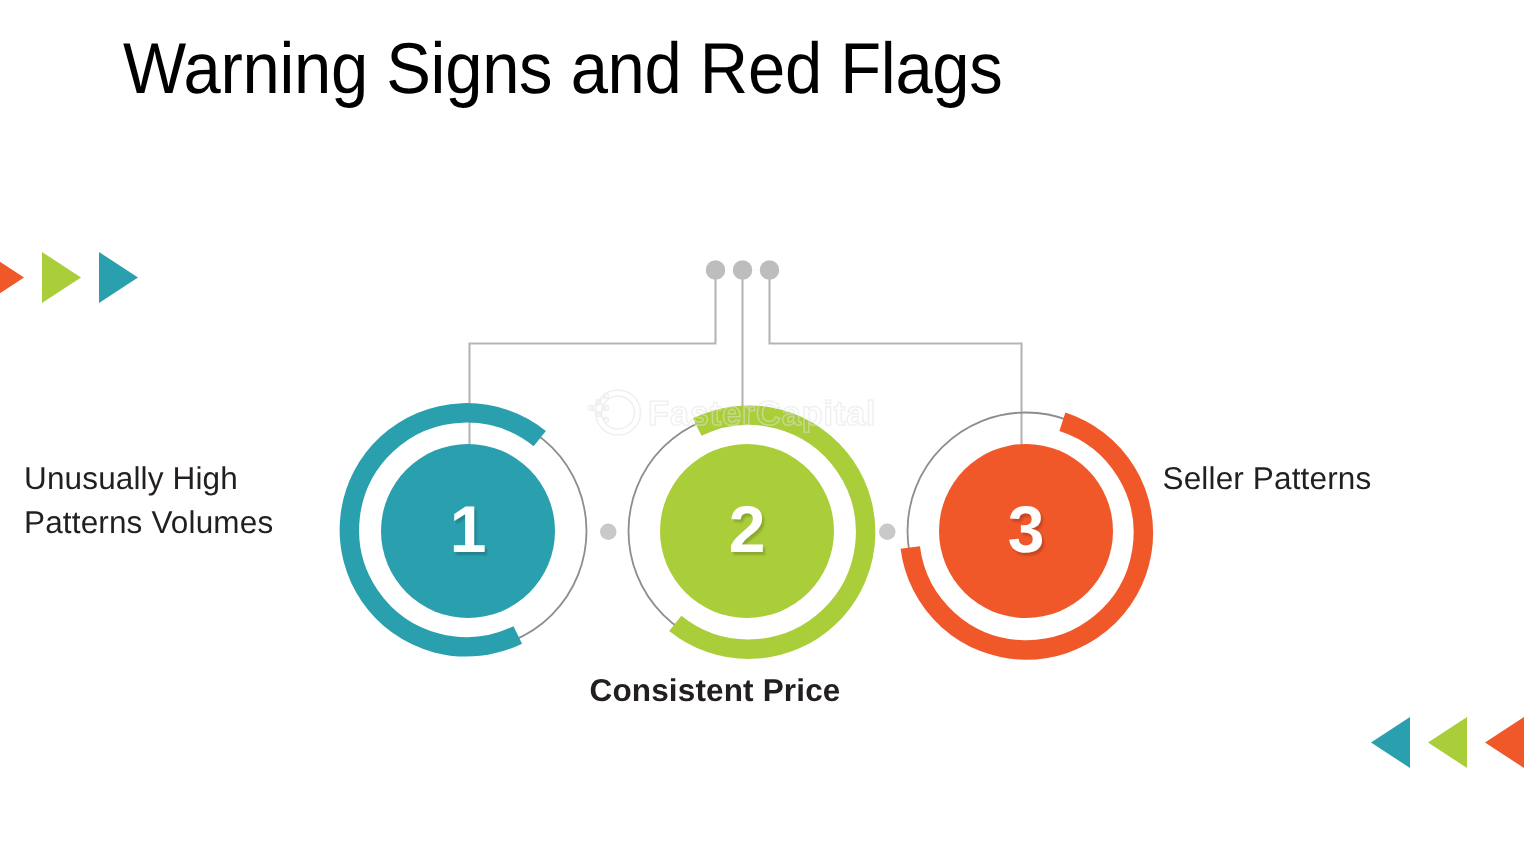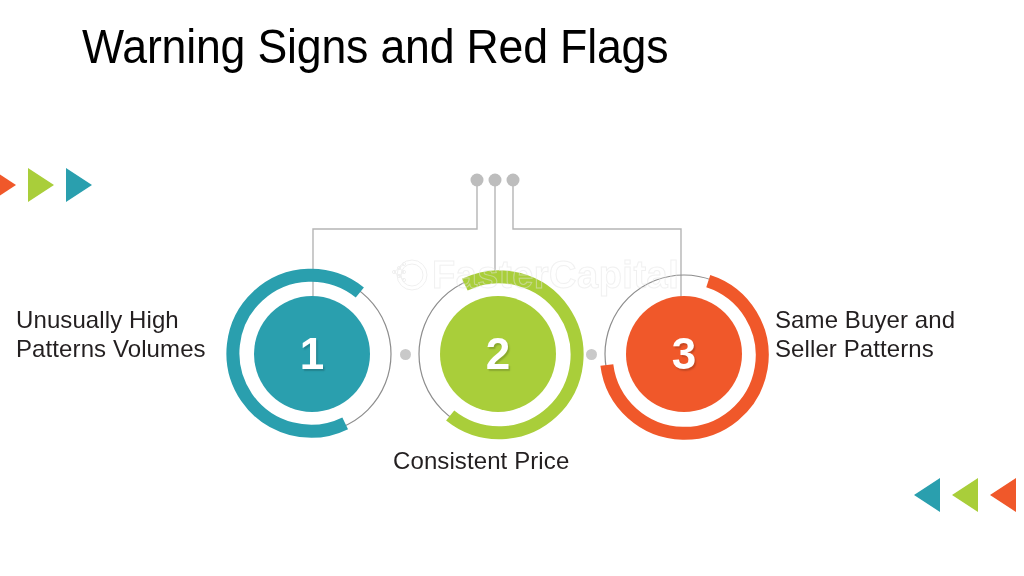--- a/index.html
+++ b/index.html
@@ -91,44 +91,44 @@
     border-radius: 50%;
     background: #c9c9c9;
     top: 349px;
   }
   #sep-dot-1 { left: 400px; }
   #sep-dot-2 { left: 586px; }
 
   
   .caption {
     position: absolute;
-    font-size: 24px;
+    font-size: 21px;
     line-height: 29px;
     color: #231f20;
     letter-spacing: 0.1px;
   }
   #caption-1 { left: 16px;  top: 305px; width: 215px; text-align: left; }
   #caption-3 { left: 775px; top: 305px; width: 225px; text-align: left; }
-  #caption-2 { left: 393px; top: 446px; width: 230px; text-align: left; }
+  #caption-2 { left: 393px; top: 446px; width: 230px; text-align: left; font-weight: bold; }
 
   
   #watermark {
     position: absolute;
     left: 386px;
     top: 254px;
     width: 260px;
     height: 44px;
     opacity: 0.5;
     pointer-events: none;
   }
   #watermark-text {
     position: absolute;
     left: 46px;
     top: 2px;
-    font-size: 38px;
+    font-size: 23px;
     line-height: 38px;
     font-weight: 700;
     letter-spacing: 0.5px;
     color: transparent;
     -webkit-text-stroke: 1px #e3e3e3;
     white-space: nowrap;
   }
 </style>
 </head>
 <body>
@@ -199,21 +199,20 @@
 <div class="caption" id="caption-1">
   <div>Unusually High</div>
   <div>Patterns Volumes</div>
 </div>
 
 <div class="caption" id="caption-2">
   <div>Consistent Price</div>
 </div>
 
 <div class="caption" id="caption-3">
-  <div>Same Buyer and</div>
   <div>Seller Patterns</div>
 </div>
 
 <div id="watermark">
   <svg width="44" height="42" viewBox="0 0 44 42" style="position:absolute;left:0;top:1px;">
     <g fill="none" stroke="#e0e0e0" stroke-width="1">
       <circle cx="26" cy="20" r="15"></circle>
       <circle cx="26" cy="20" r="11"></circle>
       <circle cx="8" cy="17" r="1.6"></circle>
       <circle cx="13" cy="13" r="1.6"></circle>

